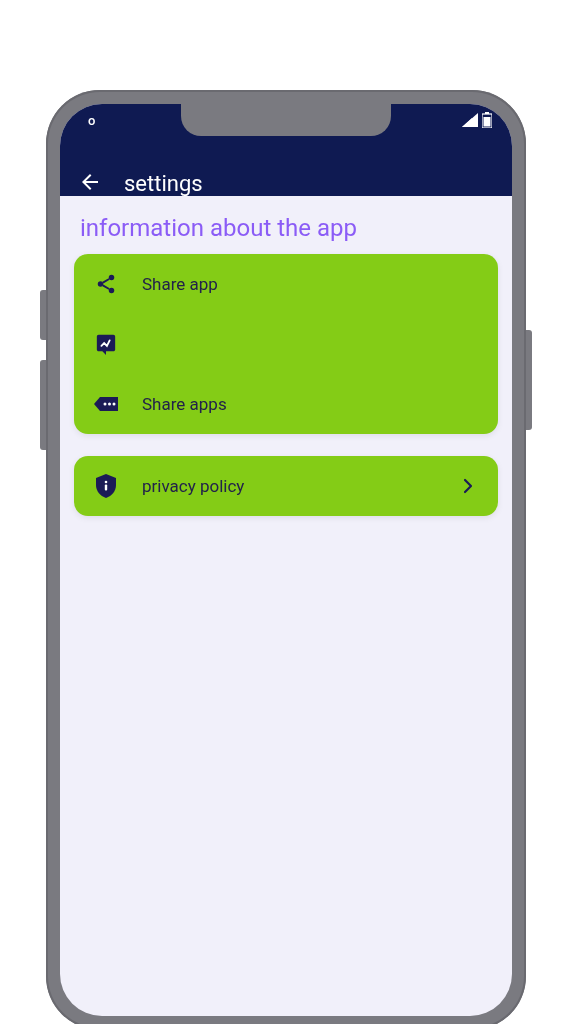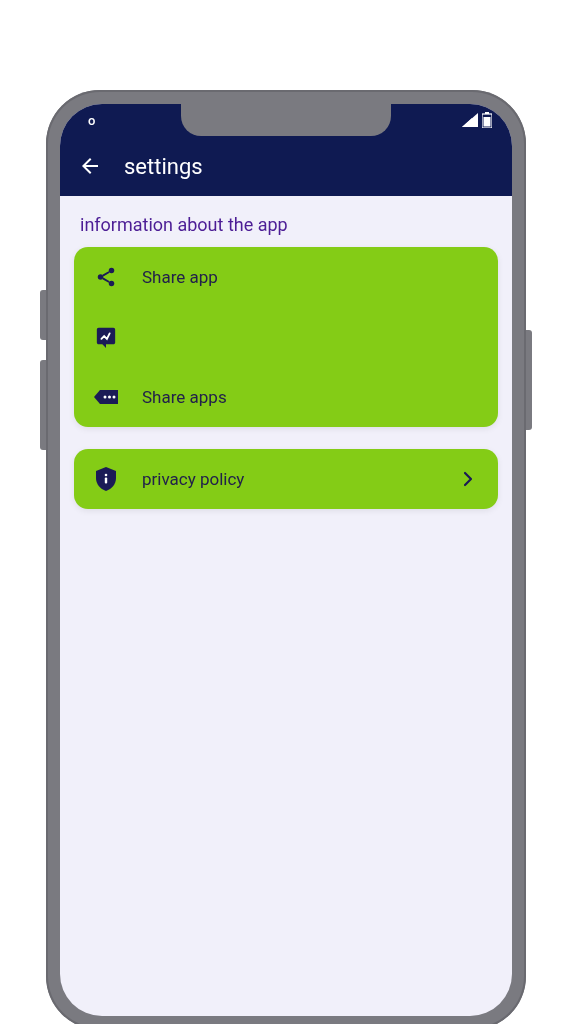--- a/index.html
+++ b/index.html
@@ -90,21 +90,21 @@
       gap: 4px;
     }
     .signal-icon, .battery-icon {
       display: inline-flex;
       align-items: center;
     }
     .app-bar {
       height: 60px;
       background: #0f1a52;
       display: flex;
-      align-items: center;
+      align-items: flex-end;
       padding: 0 16px;
       gap: 20px;
     }
     .back-btn {
       width: 28px;
       height: 28px;
       display: flex;
       align-items: center;
       justify-content: center;
       color: #fff;
@@ -112,23 +112,23 @@
     }
     .app-title {
       color: #fff;
       font-size: 22px;
       font-weight: 400;
     }
     .content {
       padding: 18px 14px;
     }
     .section-title {
-      font-size: 18px;
+      font-size: 24px;
       font-weight: 400;
-      color: #4c1d95;
+      color: #8b5cf6;
       padding: 0 6px 12px;
     }
     .card {
       background: #84cc16;
       border-radius: 14px;
       box-shadow: 0 2px 6px rgba(0,0,0,0.08);
       margin-bottom: 22px;
       overflow: hidden;
     }
     .row {

